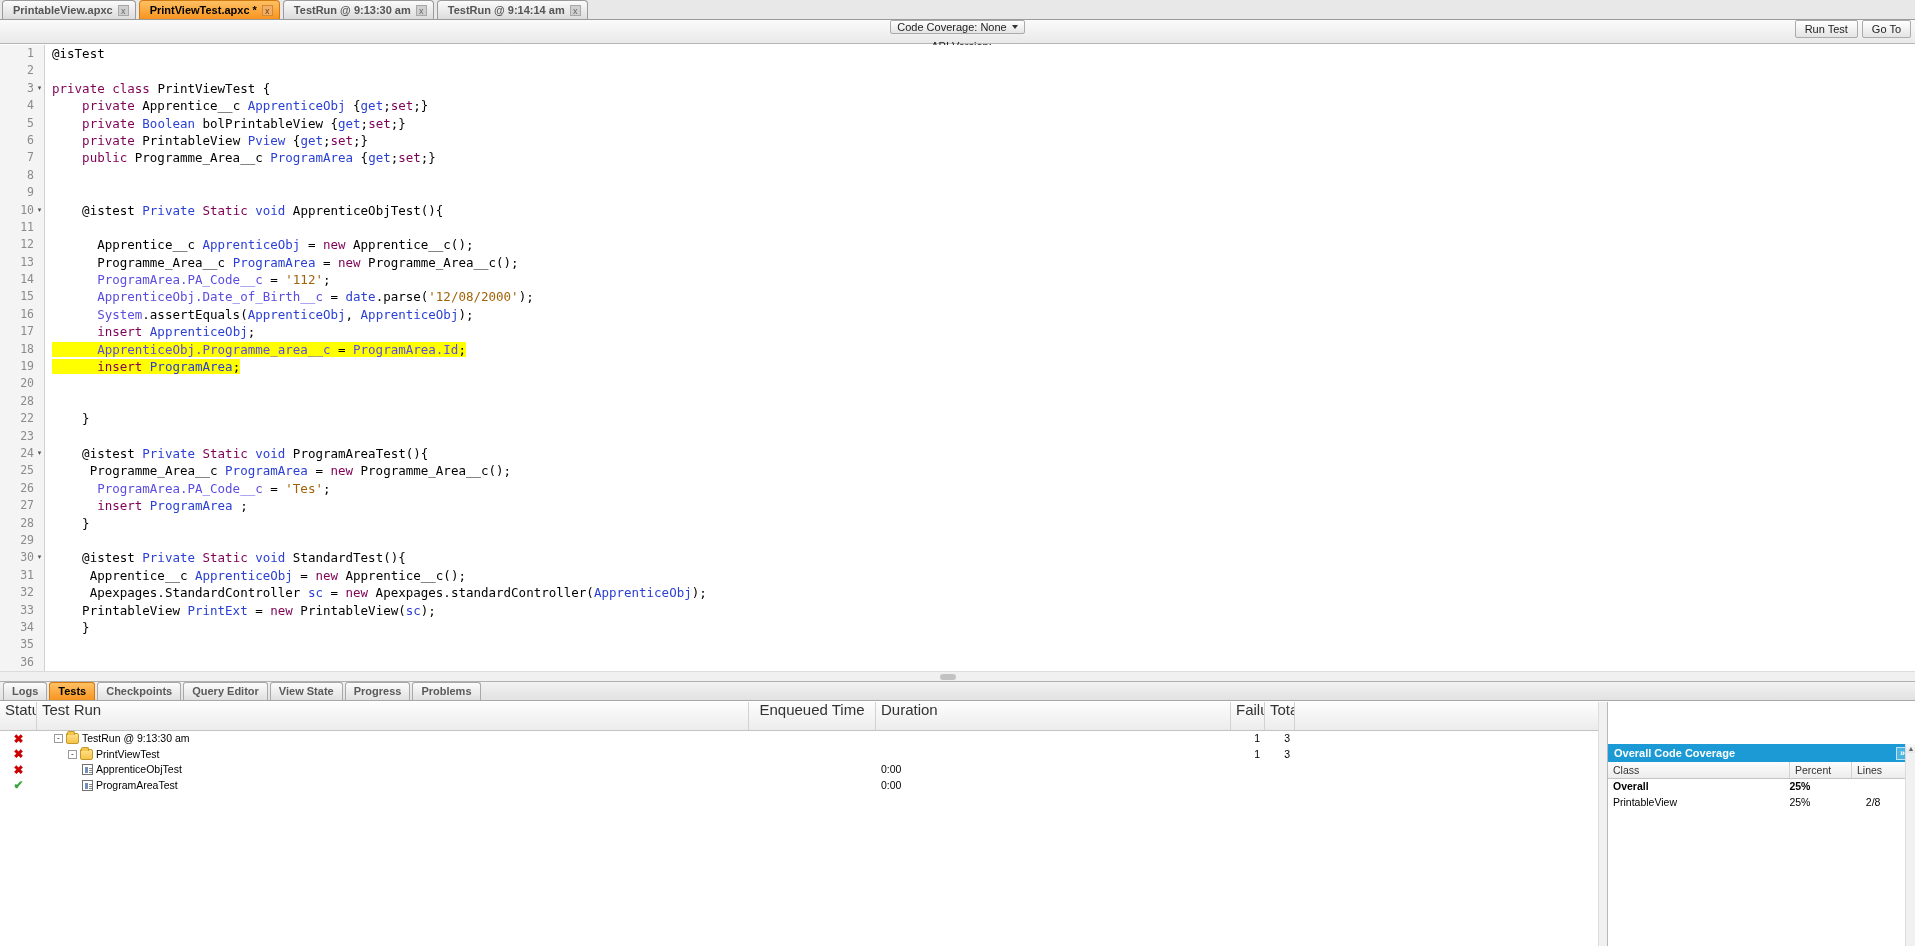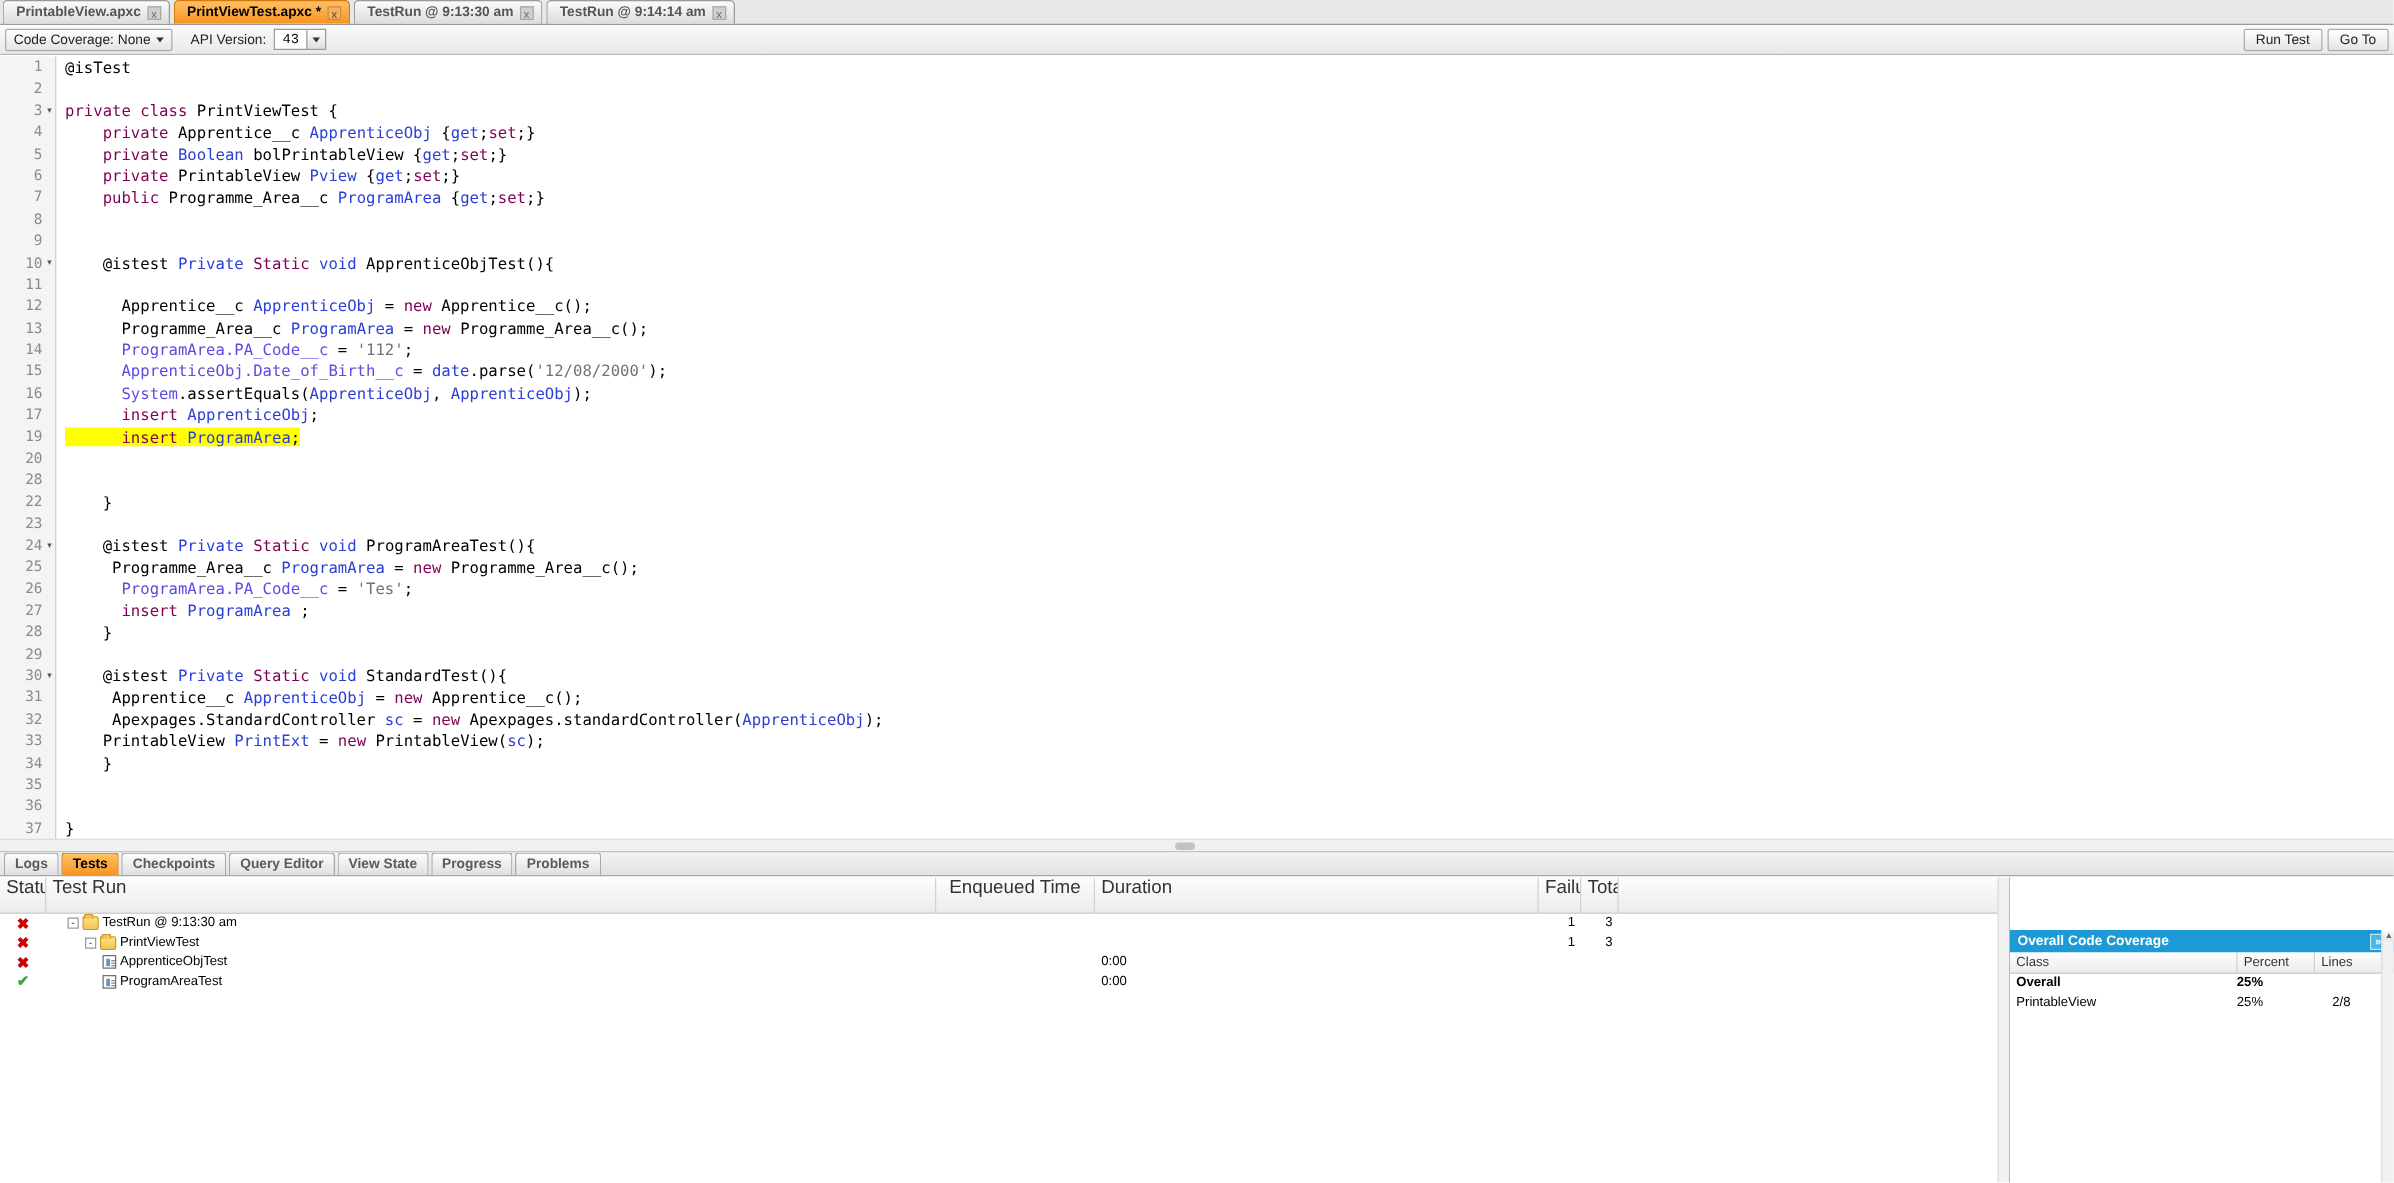--- a/index.html
+++ b/index.html
@@ -61,20 +61,21 @@
   
   .toolbar {
     height: 24px;
     background: linear-gradient(#fafafa, #e9e9e9);
     border-bottom: 1px solid #b5b5b5;
     display: flex;
     align-items: center;
     padding: 0 4px;
     gap: 6px;
     position: relative;
+    flex-direction: column;
   }
   .tb-btn {
     height: 18px;
     display: flex; align-items: center; gap: 5px;
     padding: 0 6px;
     border: 1px solid #ababab;
     border-radius: 2px;
     background: linear-gradient(#ffffff, #e4e4e4);
     font-size: 11px; color: #222;
     cursor: default;
@@ -153,21 +154,21 @@
   .ctext {
     padding-left: 7px;
     font-family: "DejaVu Sans Mono", monospace;
     font-size: 12.5px;
     color: #000;
     white-space: pre;
   }
   .k-kw  { color: #7f0055; font-weight: normal; }  
   .k-ty  { color: #2a3fd4; }                        
   .k-id  { color: #5b4de0; }                        
-  .k-str { color: #737373; }                        
+  .k-str { color: #a16207; }                        
   .k-pl  { color: #000000; }
   .hl    { background: #ffff00; }
 
   
   .hscroll {
     position: absolute;
     left: 0; right: 0; bottom: 0;
     height: 10px;
     background: #f0f0f0;
     border-top: 1px solid #dcdcdc;
@@ -451,20 +452,21 @@
       <div class="cline"><span class="lnum">8</span><span class="fold"></span><span class="ctext"></span></div>
       <div class="cline"><span class="lnum">9</span><span class="fold"></span><span class="ctext"></span></div>
       <div class="cline"><span class="lnum">10</span><span class="fold">▾</span><span class="ctext"><span class="k-pl">    @istest </span><span class="k-ty">Private</span><span class="k-pl"> </span><span class="k-kw">Static</span><span class="k-pl"> </span><span class="k-ty">void</span><span class="k-pl"> ApprenticeObjTest(){</span></span></div>
       <div class="cline"><span class="lnum">11</span><span class="fold"></span><span class="ctext"></span></div>
       <div class="cline"><span class="lnum">12</span><span class="fold"></span><span class="ctext"><span class="k-pl">      Apprentice__c </span><span class="k-ty">ApprenticeObj</span><span class="k-pl"> = </span><span class="k-kw">new</span><span class="k-pl"> Apprentice__c();</span></span></div>
       <div class="cline"><span class="lnum">13</span><span class="fold"></span><span class="ctext"><span class="k-pl">      Programme_Area__c </span><span class="k-ty">ProgramArea</span><span class="k-pl"> = </span><span class="k-kw">new</span><span class="k-pl"> Programme_Area__c();</span></span></div>
       <div class="cline"><span class="lnum">14</span><span class="fold"></span><span class="ctext"><span class="k-pl">      </span><span class="k-id">ProgramArea.PA_Code__c</span><span class="k-pl"> = </span><span class="k-str">'112'</span><span class="k-pl">;</span></span></div>
       <div class="cline"><span class="lnum">15</span><span class="fold"></span><span class="ctext"><span class="k-pl">      </span><span class="k-id">ApprenticeObj.Date_of_Birth__c</span><span class="k-pl"> = </span><span class="k-ty">date</span><span class="k-pl">.parse(</span><span class="k-str">'12/08/2000'</span><span class="k-pl">);</span></span></div>
       <div class="cline"><span class="lnum">16</span><span class="fold"></span><span class="ctext"><span class="k-pl">      </span><span class="k-id">System</span><span class="k-pl">.assertEquals(</span><span class="k-ty">ApprenticeObj</span><span class="k-pl">, </span><span class="k-ty">ApprenticeObj</span><span class="k-pl">);</span></span></div>
       <div class="cline"><span class="lnum">17</span><span class="fold"></span><span class="ctext"><span class="k-pl">      </span><span class="k-kw">insert</span><span class="k-pl"> </span><span class="k-ty">ApprenticeObj</span><span class="k-pl">;</span></span></div>
+      <div class="cline"><span class="lnum">18</span><span class="fold"></span><span class="ctext"><span class="k-pl hl">      </span><span class="k-id hl">ApprenticeObj.Programme_area__c</span><span class="k-pl hl"> = </span><span class="k-id hl">ProgramArea.Id</span><span class="k-pl hl">;</span></span></div>
       <div class="cline"><span class="lnum">19</span><span class="fold"></span><span class="ctext"><span class="k-pl hl">      </span><span class="k-kw hl">insert</span><span class="k-pl hl"> </span><span class="k-ty hl">ProgramArea</span><span class="k-pl hl">;</span></span></div>
       <div class="cline"><span class="lnum">20</span><span class="fold"></span><span class="ctext"></span></div>
       <div class="cline"><span class="lnum">28</span><span class="fold"></span><span class="ctext"></span></div>
       <div class="cline"><span class="lnum">22</span><span class="fold"></span><span class="ctext"><span class="k-pl">    }</span></span></div>
       <div class="cline"><span class="lnum">23</span><span class="fold"></span><span class="ctext"></span></div>
       <div class="cline"><span class="lnum">24</span><span class="fold">▾</span><span class="ctext"><span class="k-pl">    @istest </span><span class="k-ty">Private</span><span class="k-pl"> </span><span class="k-kw">Static</span><span class="k-pl"> </span><span class="k-ty">void</span><span class="k-pl"> ProgramAreaTest(){</span></span></div>
       <div class="cline"><span class="lnum">25</span><span class="fold"></span><span class="ctext"><span class="k-pl">     Programme_Area__c </span><span class="k-ty">ProgramArea</span><span class="k-pl"> = </span><span class="k-kw">new</span><span class="k-pl"> Programme_Area__c();</span></span></div>
       <div class="cline"><span class="lnum">26</span><span class="fold"></span><span class="ctext"><span class="k-pl">      </span><span class="k-id">ProgramArea.PA_Code__c</span><span class="k-pl"> = </span><span class="k-str">'Tes'</span><span class="k-pl">;</span></span></div>
       <div class="cline"><span class="lnum">27</span><span class="fold"></span><span class="ctext"><span class="k-pl">      </span><span class="k-kw">insert</span><span class="k-pl"> </span><span class="k-ty">ProgramArea</span><span class="k-pl"> ;</span></span></div>
       <div class="cline"><span class="lnum">28</span><span class="fold"></span><span class="ctext"><span class="k-pl">    }</span></span></div>

